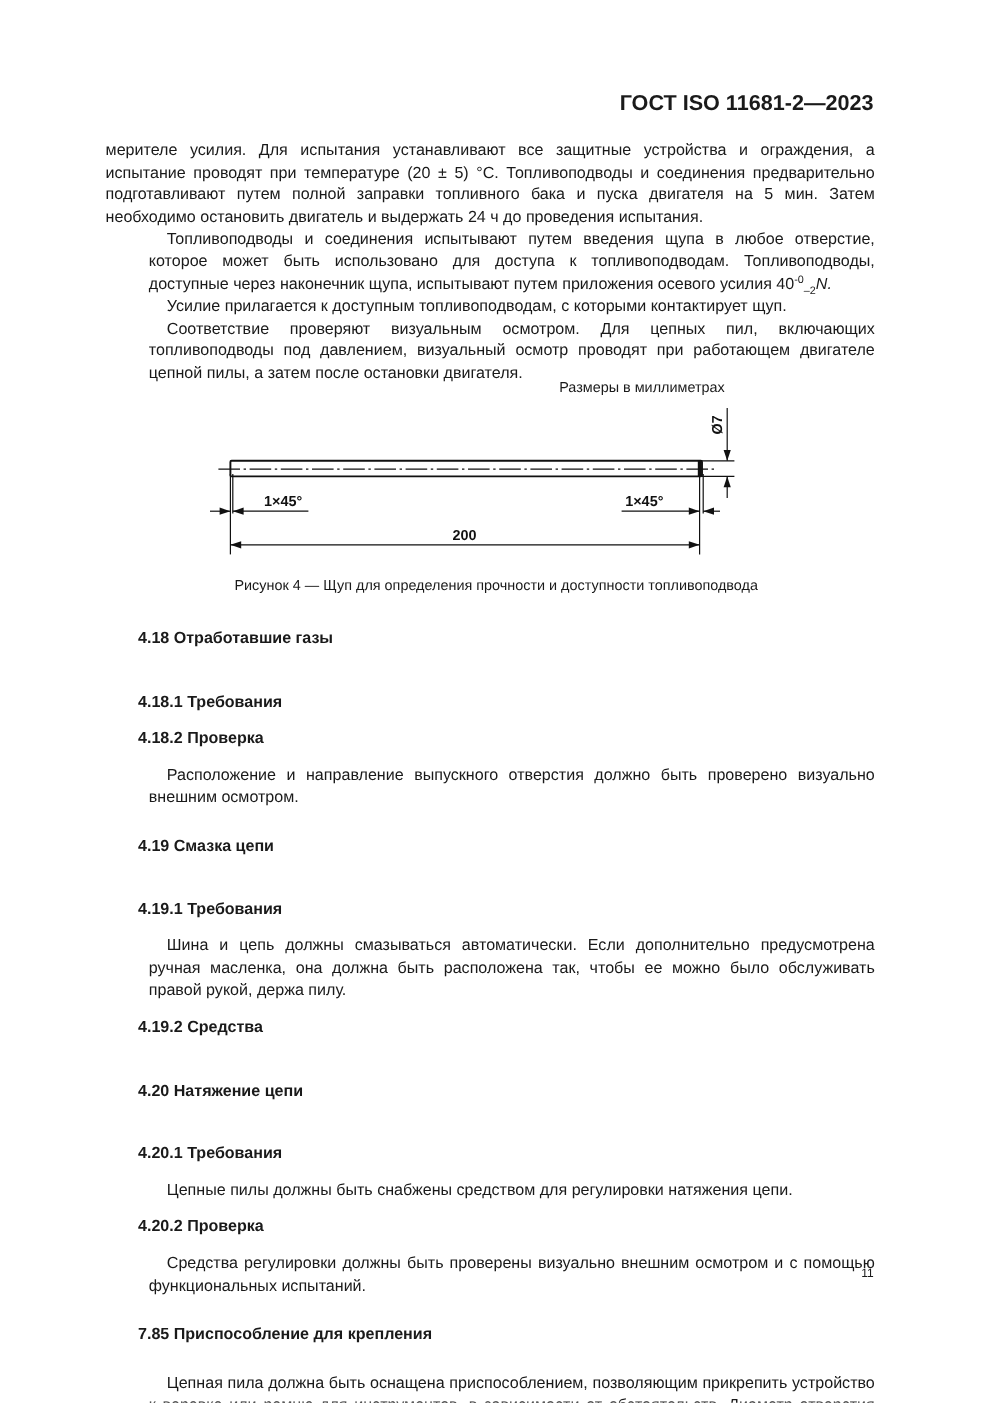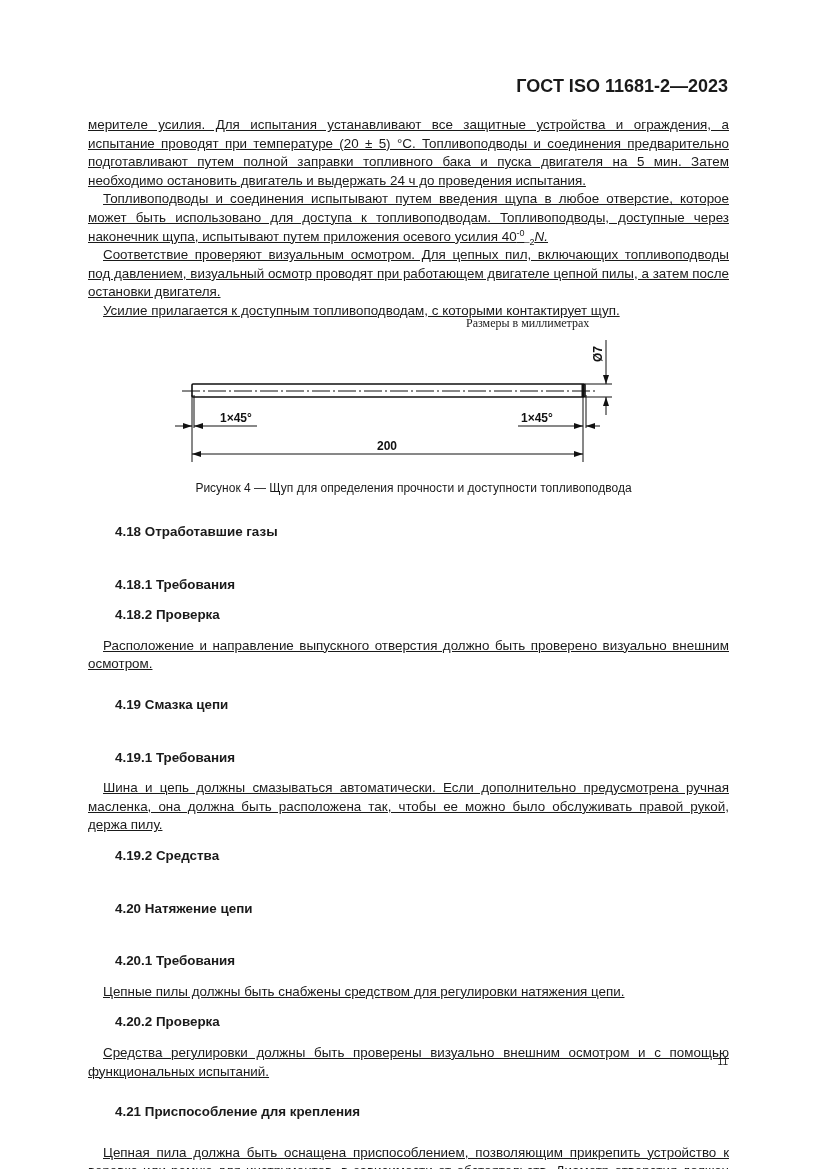--- a/index.html
+++ b/index.html
@@ -1,39 +1,39 @@
 <!DOCTYPE html>
 <html><head>
 <meta charset="utf-8">
 <style>
   html, body { margin: 0; padding: 0; background: #ffffff; }
   body { width: 827px; height: 1169px; position: relative; overflow: hidden;
          font-family: "Liberation Sans", sans-serif; color: #1a1a1a; }
   .header { position: absolute; top: 76px; right: 99px; font-weight: bold; font-size: 18px; }
   .text { position: absolute; left: 88px; width: 641px; font-size: 13.4px; line-height: 18.6px; }
-  .p { margin: 0; text-align: justify; text-indent: 0; text-decoration: underline; }
-  .p.ind { text-indent: 15px; }
+  .p { margin: 0; text-align: justify; text-indent: 0; }
+  .p.ind { text-indent: 15px; margin-left: 36px; }
   .h { margin: 12px; font-weight: bold; padding-left: 15px; }
   .gap { height: 10px; }
   sup, sub { font-size: 9px; line-height: 0; }
-  .fig-units { position: absolute; top: 316px; left: 466px; font-size: 12px; font-family: Liberation Serif, serif; }
+  .fig-units { position: absolute; top: 316px; left: 466px; font-size: 12px; }
   .fig-caption { position: absolute; top: 481px; left: 0; width: 827px; text-align: center; font-size: 12px; }
   .page-num { position: absolute; top: 1056px; right: 99px; font-size: 10px; }
   svg text { font-family: "Liberation Sans", sans-serif; }
 </style>
 </head>
 <body>
 
 <div class="header">ГОСТ ISO 11681-2—2023</div>
 
 <div class="text" style="top:116px;">
   <p class="p">мерителе усилия. Для испытания устанавливают все защитные устройства и ограждения, а испытание проводят при температуре (20 ± 5) °С. Топливоподводы и соединения предварительно подготавливают путем полной заправки топливного бака и пуска двигателя на 5 мин. Затем необходимо остановить двигатель и выдержать 24 ч до проведения испытания.</p>
   <p class="p ind"><span>Топливоподводы и соединения испытывают путем введения щупа в любое отверстие, которое может быть использовано для доступа к топливоподводам. Топливоподводы, доступные через наконечник щупа, испытывают путем приложения осевого усилия 40</span><sup>-0</sup><sub>–2</sub><i>N.</i></p>
+  <p class="p ind">Усилие прилагается к доступным топливоподводам, с которыми контактирует щуп.</p>
   <p class="p ind">Соответствие проверяют визуальным осмотром. Для цепных пил, включающих топливоподводы под давлением, визуальный осмотр проводят при работающем двигателе цепной пилы, а затем после остановки двигателя.</p>
-  <p class="p ind">Усилие прилагается к доступным топливоподводам, с которыми контактирует щуп.</p>
 </div>
 
 <div class="fig-units">Размеры в миллиметрах</div>
 
 <svg style="position:absolute; left:0; top:0;" width="827" height="480" viewBox="0 0 827 480">
   <g stroke="#111" fill="none">
 
     <rect x="192" y="384" width="393" height="13" stroke-width="1.6" rx="1"></rect>
     <line x1="583" y1="384" x2="583" y2="397" stroke-width="3"></line>
 
@@ -95,19 +95,19 @@
   <div>
     <p class="h">4.20 Натяжение цепи</p>
     <div class="gap"></div>
     <p class="h">4.20.1 Требования</p>
     <p class="p ind">Цепные пилы должны быть снабжены средством для регулировки натяжения цепи.</p>
     <p class="h">4.20.2 Проверка</p>
     <p class="p ind">Средства регулировки должны быть проверены визуально внешним осмотром и с помощью функциональных испытаний.</p>
   </div>
   <div class="gap"></div>
   <div>
-    <p class="h">4.21 Приспособление для крепления</p>
+    <p class="h">7.85 Приспособление для крепления</p>
     <div class="gap"></div>
     <p class="p ind">Цепная пила должна быть оснащена приспособлением, позволяющим прикрепить устройство к веревке или ремню для инструментов, в зависимости от обстоятельств. Диаметр отверстия должен быть не менее 10 мм. Устройство должно выдерживать массу, по меньшей мере в шесть раз превышающую общий вес цепной пилы с полным баком, самой длинной шиной и цепью.</p>
   </div>
 </div>
 
 <div class="page-num">11</div>
 
 </body></html>

